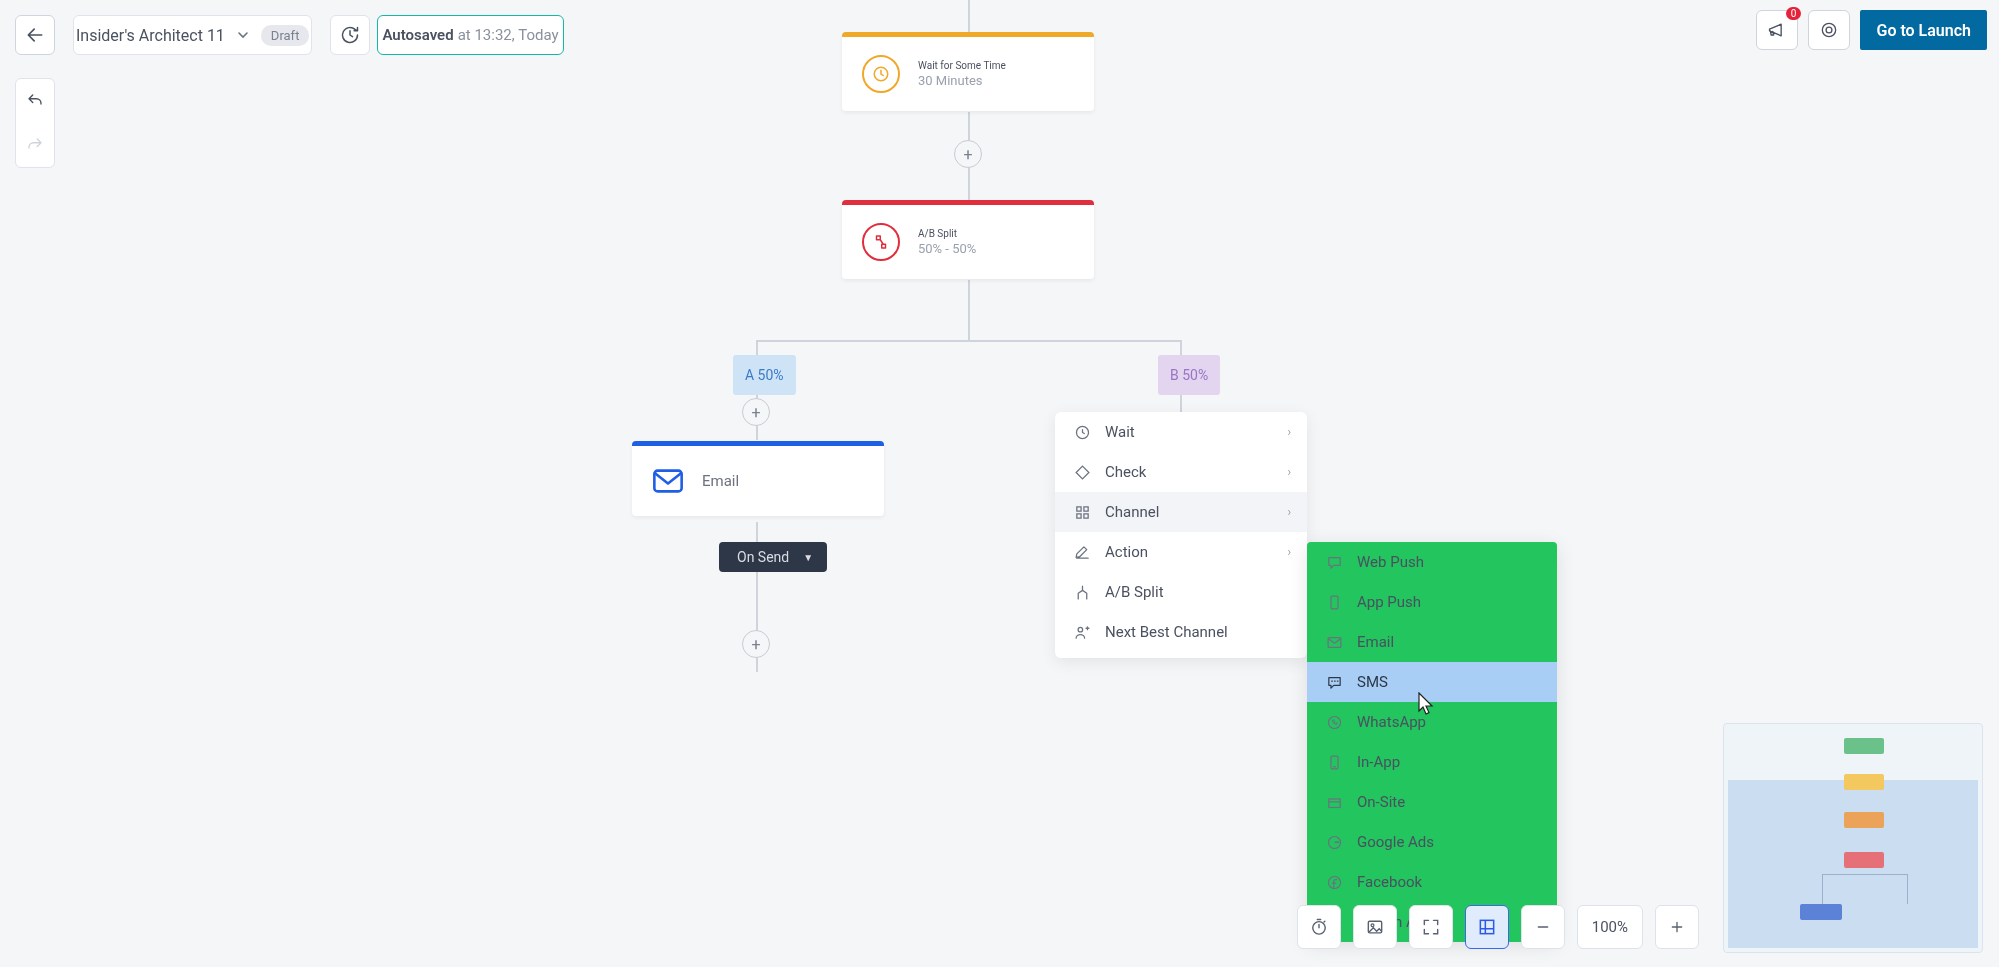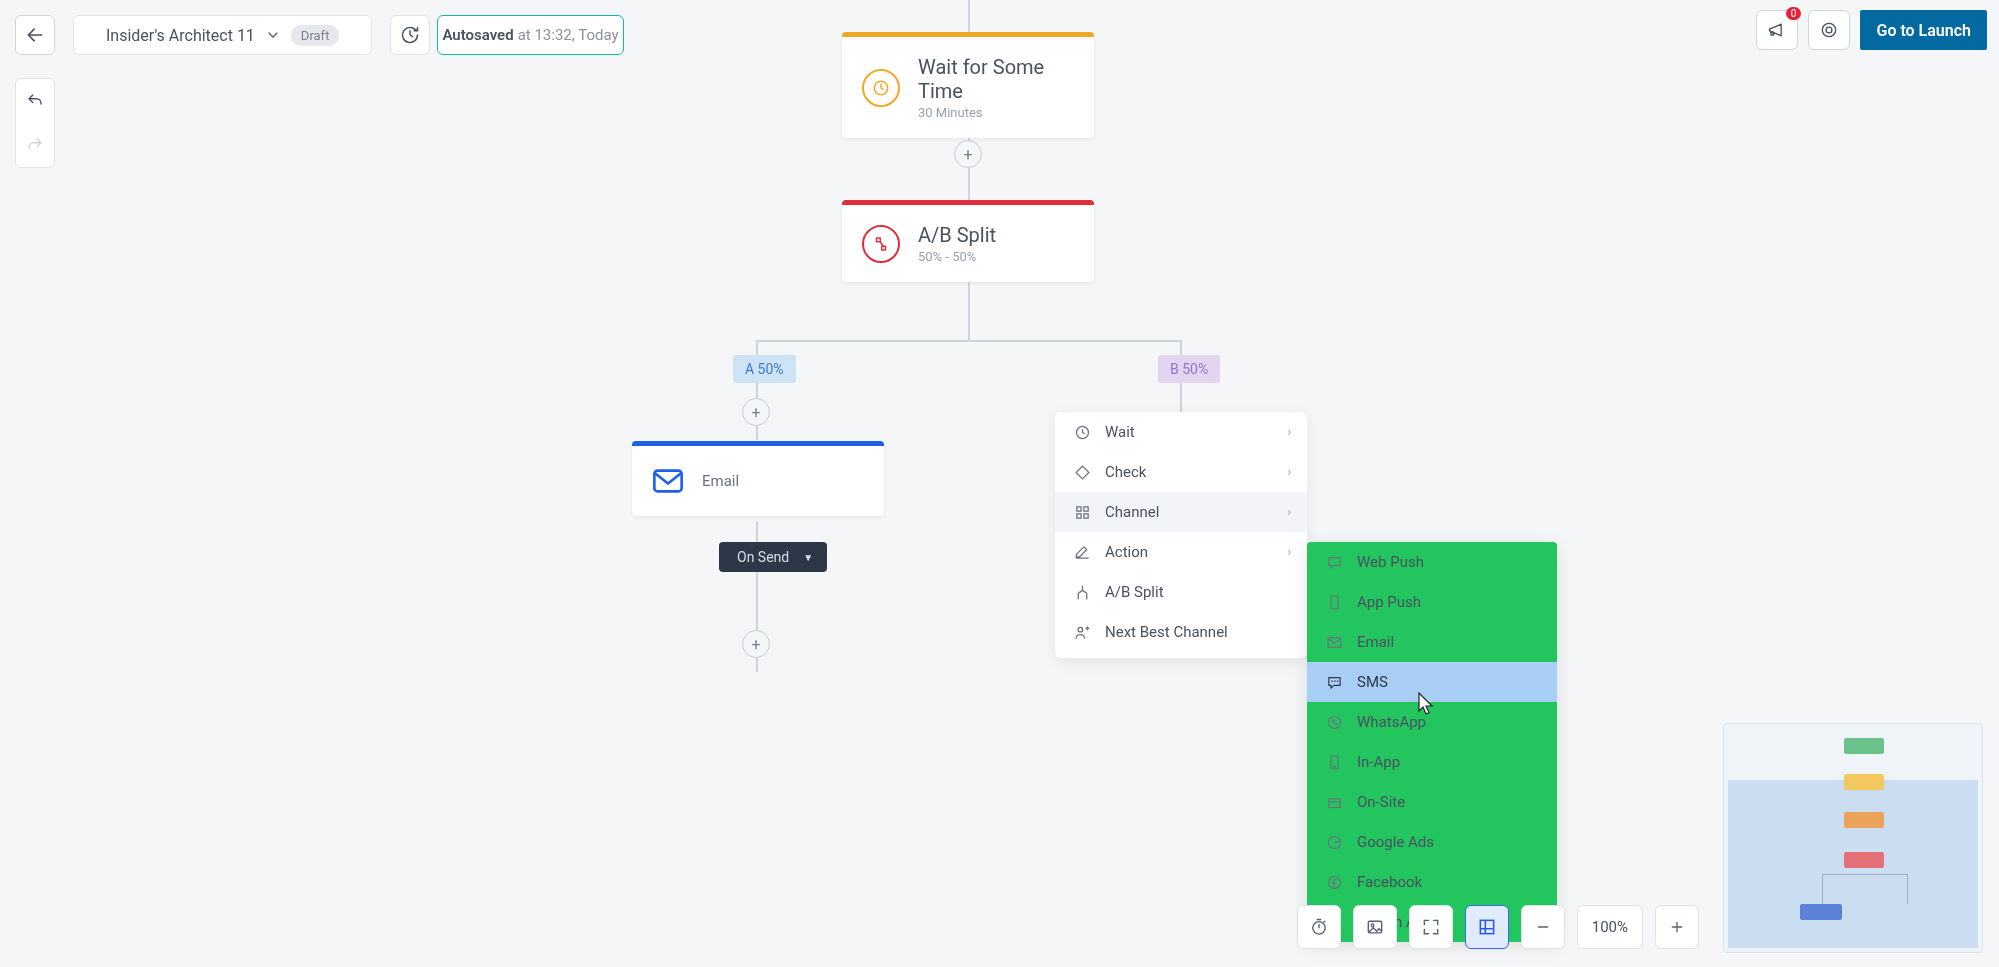--- a/index.html
+++ b/index.html
@@ -1,59 +1,59 @@
 <!DOCTYPE html>
 <html><head>
 <meta charset="utf-8">
 <style>
 * { margin: 0; padding: 0; box-sizing: border-box; font-family: -apple-system, BlinkMacSystemFont, "Segoe UI", Roboto, Arial, sans-serif; }
 body { width: 1999px; height: 967px; background: #f5f6f8; position: relative; overflow: hidden; }
 
 
 .header { position: absolute; top: 10px; left: 0; right: 0; height: 50px; display: flex; align-items: center; }
 .back-btn { margin-left: 15px; width: 40px; height: 40px; border: 1px solid #d0d4dc; border-radius: 6px; background: #fff; display: flex; align-items: center; justify-content: center; cursor: pointer; }
-.title-box { margin-left: 18px; height: 40px; background: #fff; border: 1px solid #e0e3e9; border-radius: 6px; display: flex; align-items: center; padding: 0 32px; gap: 12px; }
+.title-box { margin-left: 18px; height: 40px; background: #fff; border: 1px solid #e0e3e9; border-radius: 6px; display: flex; align-items: center; padding: 0 2px; gap: 12px; }
 .title-box .name { font-size: 16px; color: #4a5160; }
 .draft-badge { background: #e6e8ed; color: #7a818f; font-size: 13px; padding: 3px 10px; border-radius: 10px; }
 .history-btn { margin-left: 18px; width: 40px; height: 40px; border: 1px solid #e0e3e9; border-radius: 6px; background: #fff; display:flex; align-items:center; justify-content:center; cursor:pointer;}
 .autosave-box { margin-left: 7px; height: 40px; background: #fff; border: 1px solid #14b8a6; border-radius: 6px; padding: 0 4px; display: flex; align-items: center; font-size: 15px; color: #8a909d; }
 .autosave-box b { color: #4a5160; font-weight: 600; margin-right: 4px; }
 
 .header-right { position: absolute; right: 12px; top: 10px; display: flex; align-items: center; gap: 10px; }
 .notif-btn, .target-btn { width: 42px; height: 40px; border: 1px solid #d0d4dc; border-radius: 6px; background: #fff; display:flex; align-items:center; justify-content:center; cursor:pointer; position: relative; }
 .notif-badge { position:absolute; top:-4px; right:-4px; background:#e6213a; color:#fff; font-size:10px; border-radius:8px; padding:1px 5px; }
 .launch-btn { background: #0369a1; color: #fff; border: none; border-radius: 2px; padding: 0 16px; height: 40px; font-size: 16px; font-weight: 600; cursor: pointer; }
 
 
 .undo-stack { position: absolute; left: 15px; top: 78px; width: 40px; background: #fff; border: 1px solid #e0e3e9; border-radius: 6px; display:flex; flex-direction:column;}
 .undo-stack .ubtn { height: 44px; display:flex; align-items:center; justify-content:center; cursor:pointer; color:#4a5160;}
 .undo-stack .ubtn.disabled { color:#cfd3db; }
 
 
 .node { position: absolute; background: #fff; border-radius: 4px; box-shadow: 0 2px 4px rgba(0,0,0,0.06); border-top: 5px solid; padding: 18px 20px; display: flex; align-items: center; gap: 18px; }
 .node .ic { width: 38px; height: 38px; border-radius: 50%; border: 2px solid; display:flex; align-items:center; justify-content:center; flex-shrink:0;}
-.node .txt .t1 { font-size: 20px; color: #4a5160; }
+.node .txt .t1 { font-size: 10px; color: #4a5160; }
 .node .txt .t2 { font-size: 13px; color: #9aa0ad; margin-top: 2px; }
 
 .wait-node { top: 32px; left: 842px; width: 252px; border-top-color: #f0a829; }
 .wait-node .ic { border-color: #f0a829; color: #f0a829; }
 
 .split-node { top: 200px; left: 842px; width: 252px; border-top-color: #e02e3d; }
 .split-node .ic { border-color: #e02e3d; color: #e02e3d; }
 
 .email-node { top: 441px; left: 632px; width: 252px; border-top-color: #1f5fe6; padding: 22px 20px;}
 .email-node .eic { color: #1f5fe6; }
 .email-node .txt .t1 { color:#6b7280; font-size:15px;}
 
 .add-btn { position: absolute; width: 28px; height: 28px; border: 1.5px solid #c7cbd4; border-radius: 50%; background:#f5f6f8; display:flex; align-items:center; justify-content:center; font-size:16px; color:#7a818f; cursor:pointer; }
 .add1 { top: 140px; left: 954px; }
 .add2 { top: 398px; left: 742px; }
 .add3 { top: 630px; left: 742px; }
 
-.badge-a, .badge-b { position:absolute; top: 355px; font-size: 14px; padding: 6px 12px; border-radius: 3px;}
+.badge-a, .badge-b { position:absolute; top: 355px; font-size: 14px; padding: 12px 12px; border-radius: 3px;}
 .badge-a { left: 733px; background: #cfe3f7; color: #3a7bc8; }
 .badge-b { left: 1158px; background: #e3d4f0; color: #9876c3; }
 
 .onsend-pill { position: absolute; top: 542px; left: 719px; background: #2d3748; color: #d9dde3; font-size: 14px; padding: 7px 14px 7px 18px; border-radius: 4px; display:flex; align-items:center; gap:14px;}
 .onsend-pill .caret { font-size: 10px; }
 
 
 .conn { position:absolute; background:#cfd3db; }
 .conn.v { width:2px; }
 .conn.h { height:2px; }

